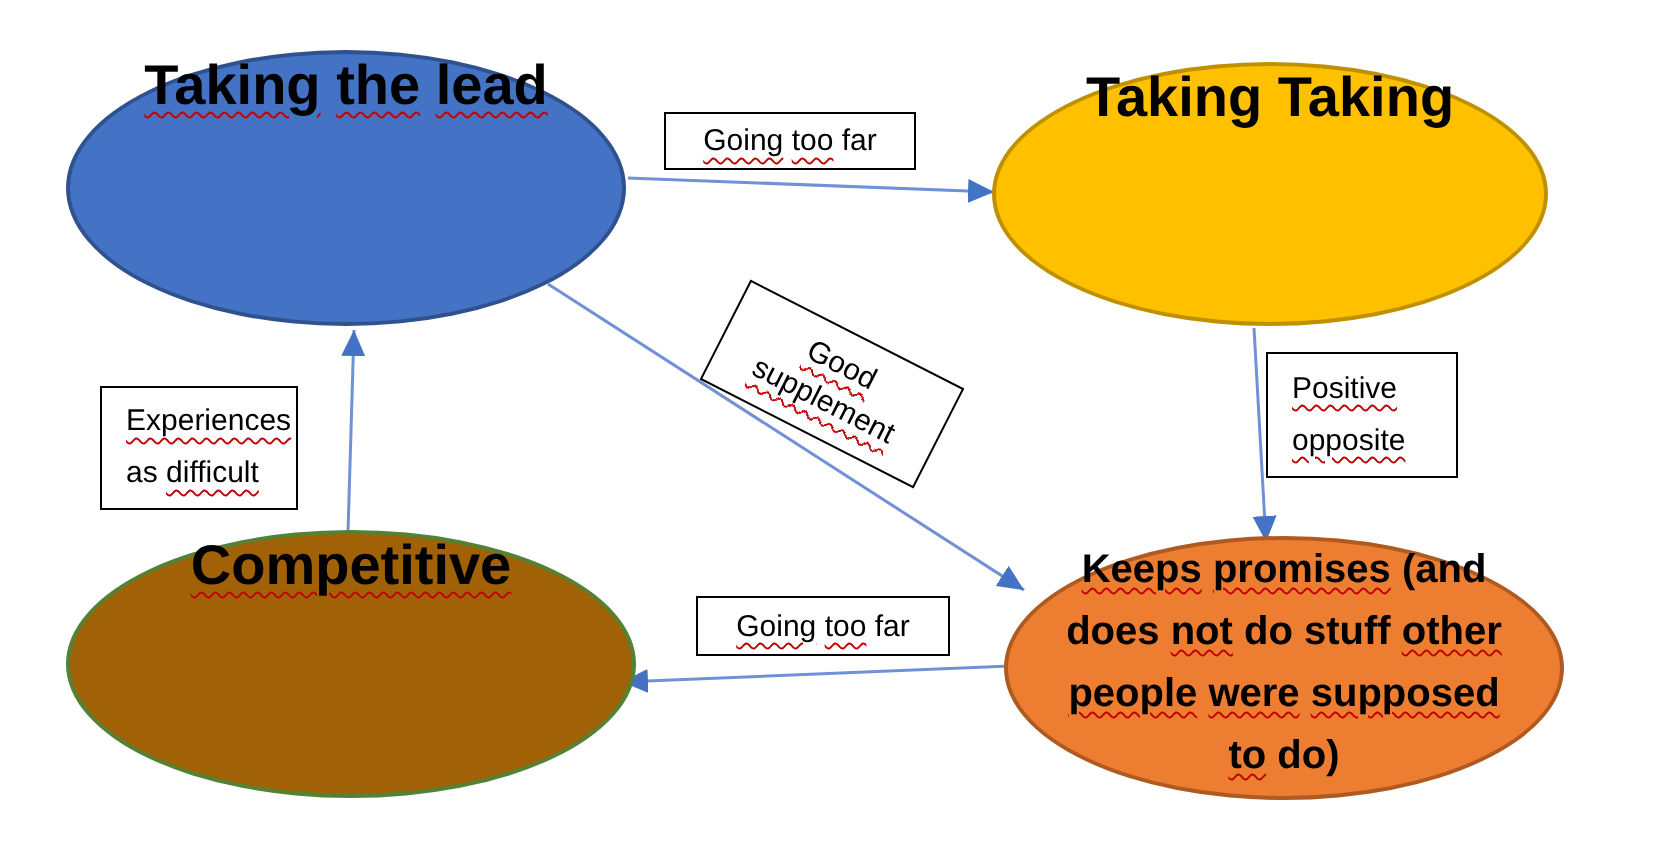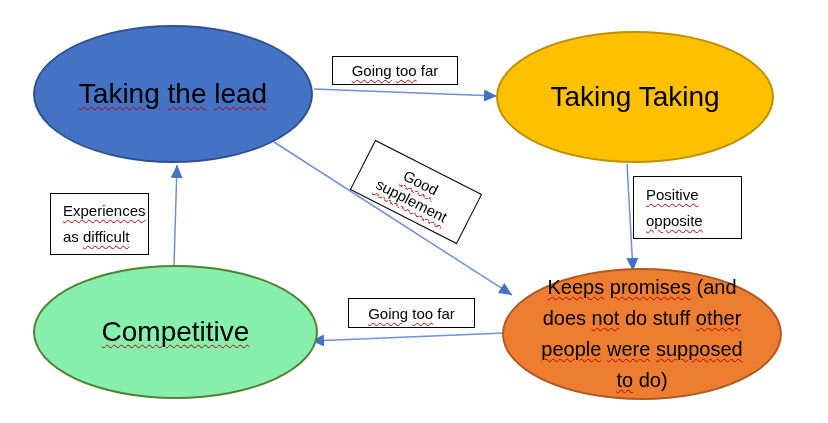--- a/index.html
+++ b/index.html
@@ -19,22 +19,23 @@
     background:var(--bg);
     overflow:hidden;
   }
   svg.edges{position:absolute;left:0;top:0;width:828px;height:423px;z-index:1;}
   svg.edges line{stroke:var(--arrow-line);stroke-width:1.5;}
   #arw path{fill:var(--arrow-head);}
   .node{
     position:absolute;z-index:2;
     border-radius:50%;
     border:2.5px solid #000;
-    display:flex;align-items:center;justify-content:center;
+    display:flex;align-items:flex-start;justify-content:center;
     text-align:center;
+    font-weight:bold;
   }
   .node-label{font-size:28px;line-height:1.15;letter-spacing:0;}
   .node-label.small{font-size:20px;line-height:1.55;width:222px;}
   .label-box{
     position:absolute;z-index:3;
     background:var(--box-fill);
     border:1.2px solid var(--box-border);
     display:flex;align-items:center;
     font-size:15px;
   }
@@ -74,33 +75,33 @@
   </svg>
 
   <div class="node" style="left: 33px; top: 25px; width: 280px; height: 138px; background-color: rgb(68, 114, 196); border-color: rgb(47, 82, 143);">
     <div class="node-label"><span class="sq">Taking</span> <span class="sq">the</span> <span class="sq">lead</span></div>
   </div>
 
   <div class="node" style="left: 496px; top: 31px; width: 278px; height: 132px; background-color: rgb(255, 192, 0); border-color: rgb(191, 144, 0);">
     <div class="node-label"><span>Taking</span> <span>Taking</span></div>
   </div>
 
-  <div class="node" style="left: 33px; top: 265px; width: 285px; height: 134px; background-color: #86efac; border-color: rgb(84, 130, 53);">
+  <div class="node" style="left: 33px; top: 265px; width: 285px; height: 134px; background-color: #a16207; border-color: rgb(84, 130, 53);">
     <div class="node-label"><span class="sq">Competitive</span></div>
   </div>
 
   <div class="node" style="left: 502px; top: 268px; width: 280px; height: 132px; background-color: rgb(237, 125, 49); border-color: rgb(174, 90, 33);">
     <div class="node-label small"><span class="sq">Keeps</span> <span class="sq">promises</span> <span>(and</span> <span>does</span> <span class="sq">not</span> <span>do</span> <span>stuff</span> <span class="sq">other</span> <span class="sq">people</span> <span class="sq">were</span> <span class="sq">supposed</span> <span class="sq">to</span> <span>do)</span></div>
   </div>
 
   <div class="label-box centered" style="left:332px;top:56px;width:126px;height:29px;">
     <span><span class="sq">Going</span> <span class="sq">too</span> <span>far</span></span>
   </div>
 
-  <div class="label-box leftpad" style="left:633px;top:176px;width:109px;height:63px;">
+  <div class="label-box leftpad" style="left:633px;top:176px;width:96px;height:63px;">
     <span><span class="sq">Positive</span> <span class="sq">opposite</span></span>
   </div>
 
   <div class="label-box rotated" style="left:356px;top:164px;width:120px;height:56px;">
     <span class="wrapnarrow"><span class="sq">Good</span> <span class="sq">supplement</span></span>
   </div>
 
   <div class="label-box centered" style="left:348px;top:298px;width:127px;height:30px;">
     <span><span class="sq">Going</span> <span class="sq">too</span> <span>far</span></span>
   </div>

